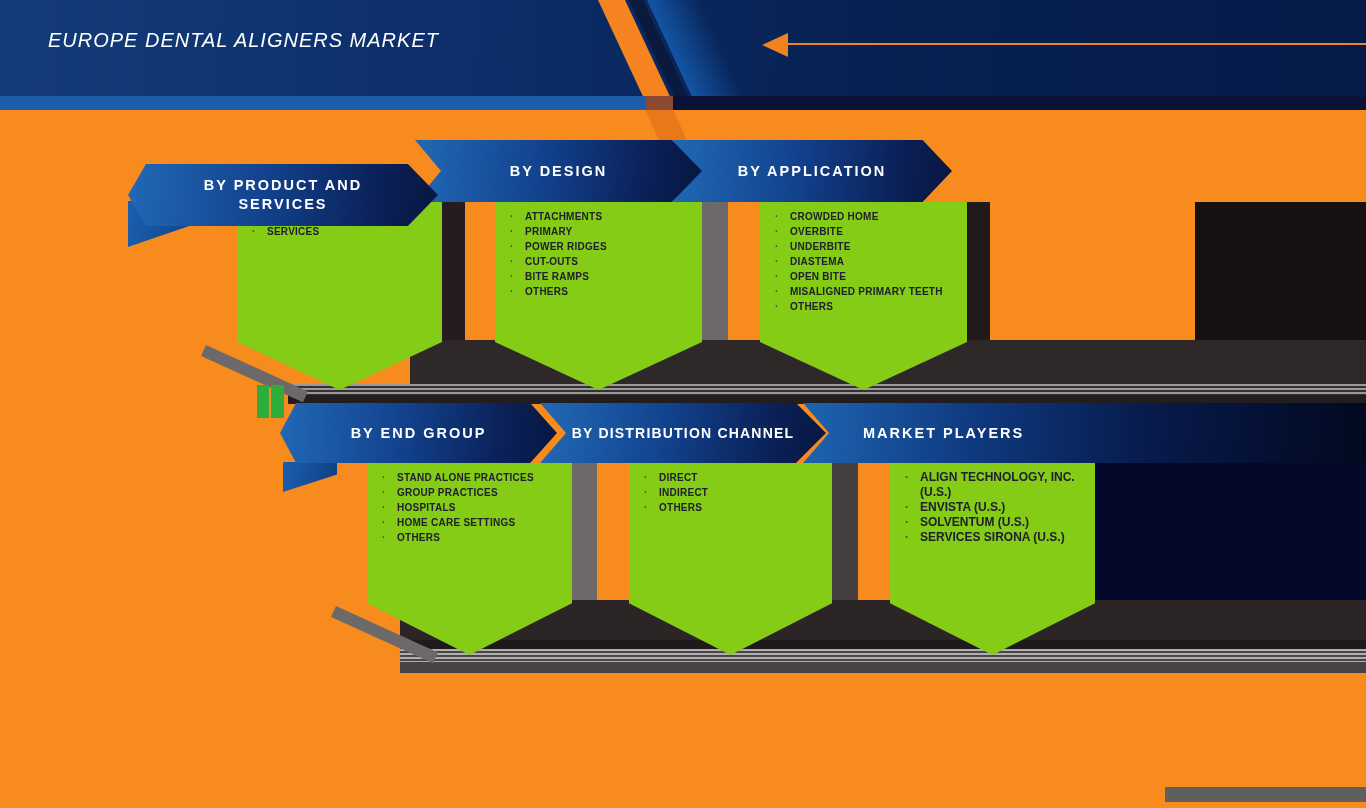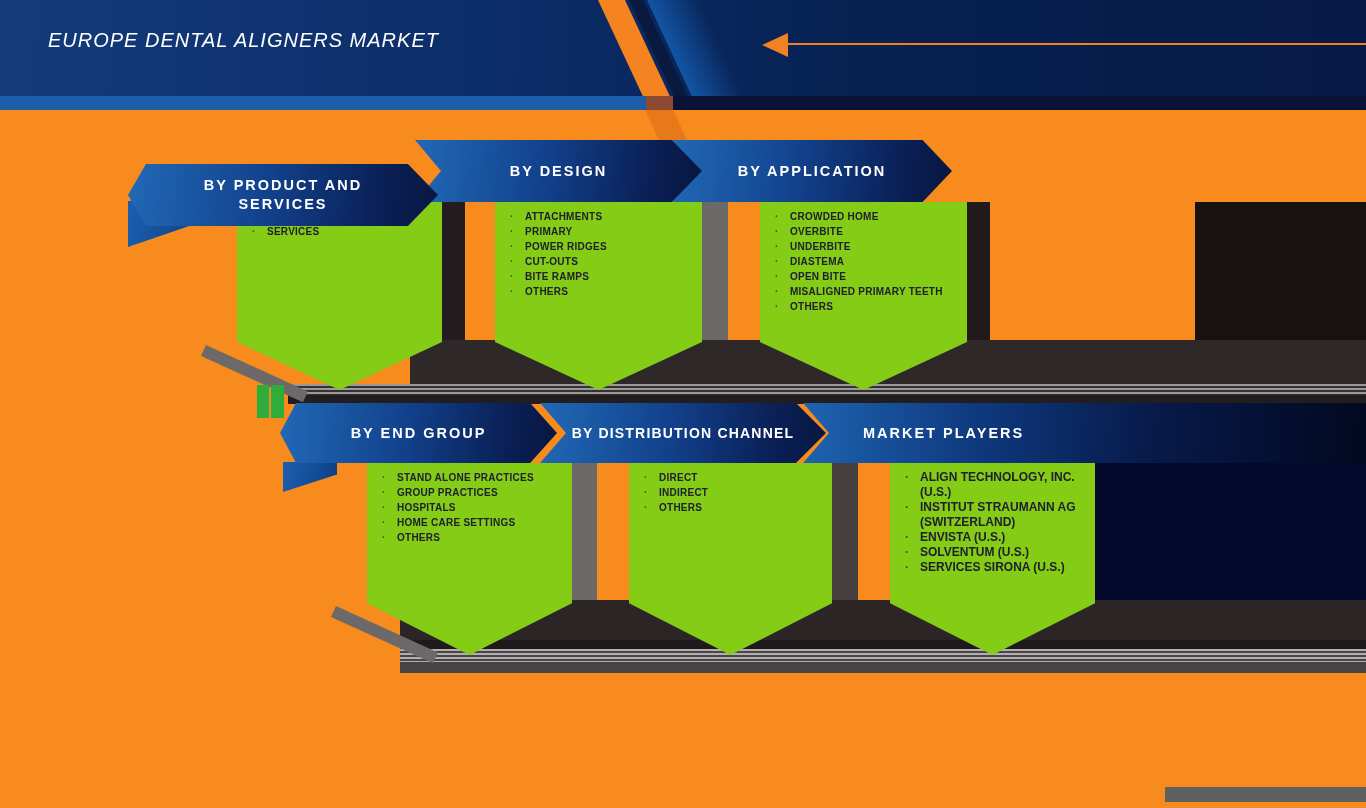--- a/index.html
+++ b/index.html
@@ -203,21 +203,20 @@
   <div class="card card-r2 card--c6">
     <ul>
         <li>DIRECT</li>
         <li>INDIRECT</li>
         <li>OTHERS</li>
       </ul>
   </div>
   <div class="card card-r2 card--c7">
     <ul>
         <li>ALIGN TECHNOLOGY, INC. (U.S.)</li>
-        <li>INSTITUT STRAUMANN AG (SWITZERLAND)</li>
         <li>ENVISTA (U.S.)</li>
         <li>SOLVENTUM (U.S.)</li>
         <li>SERVICES SIRONA (U.S.)</li>
       </ul>
   </div>
 
   <div class="bottom-gray-bar"></div>
 </div>
 
 </body></html>

